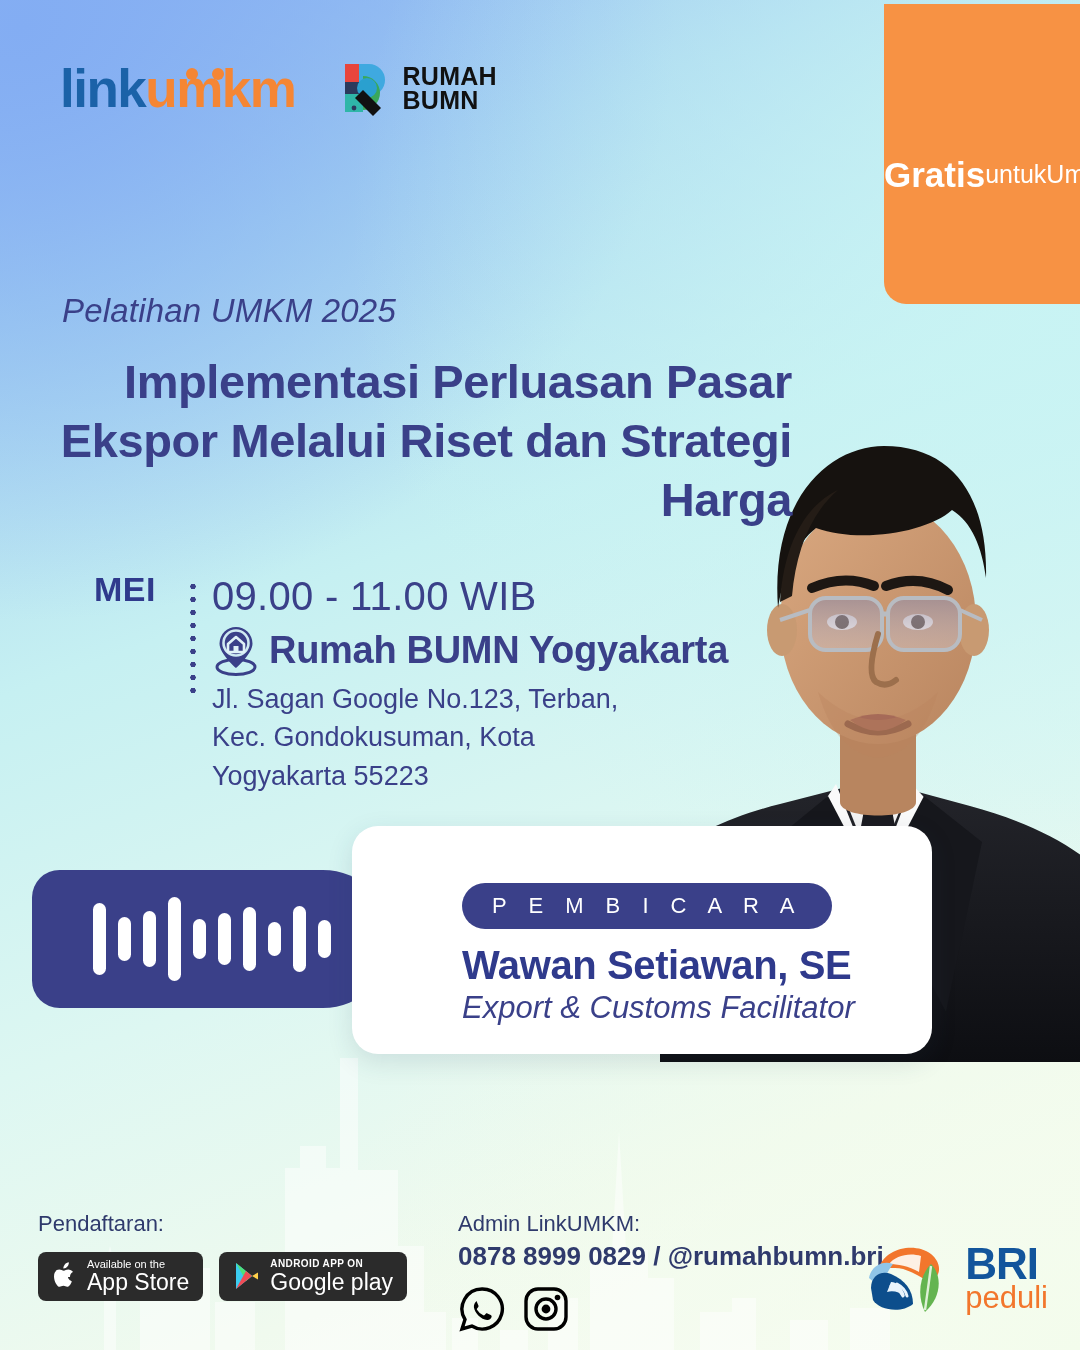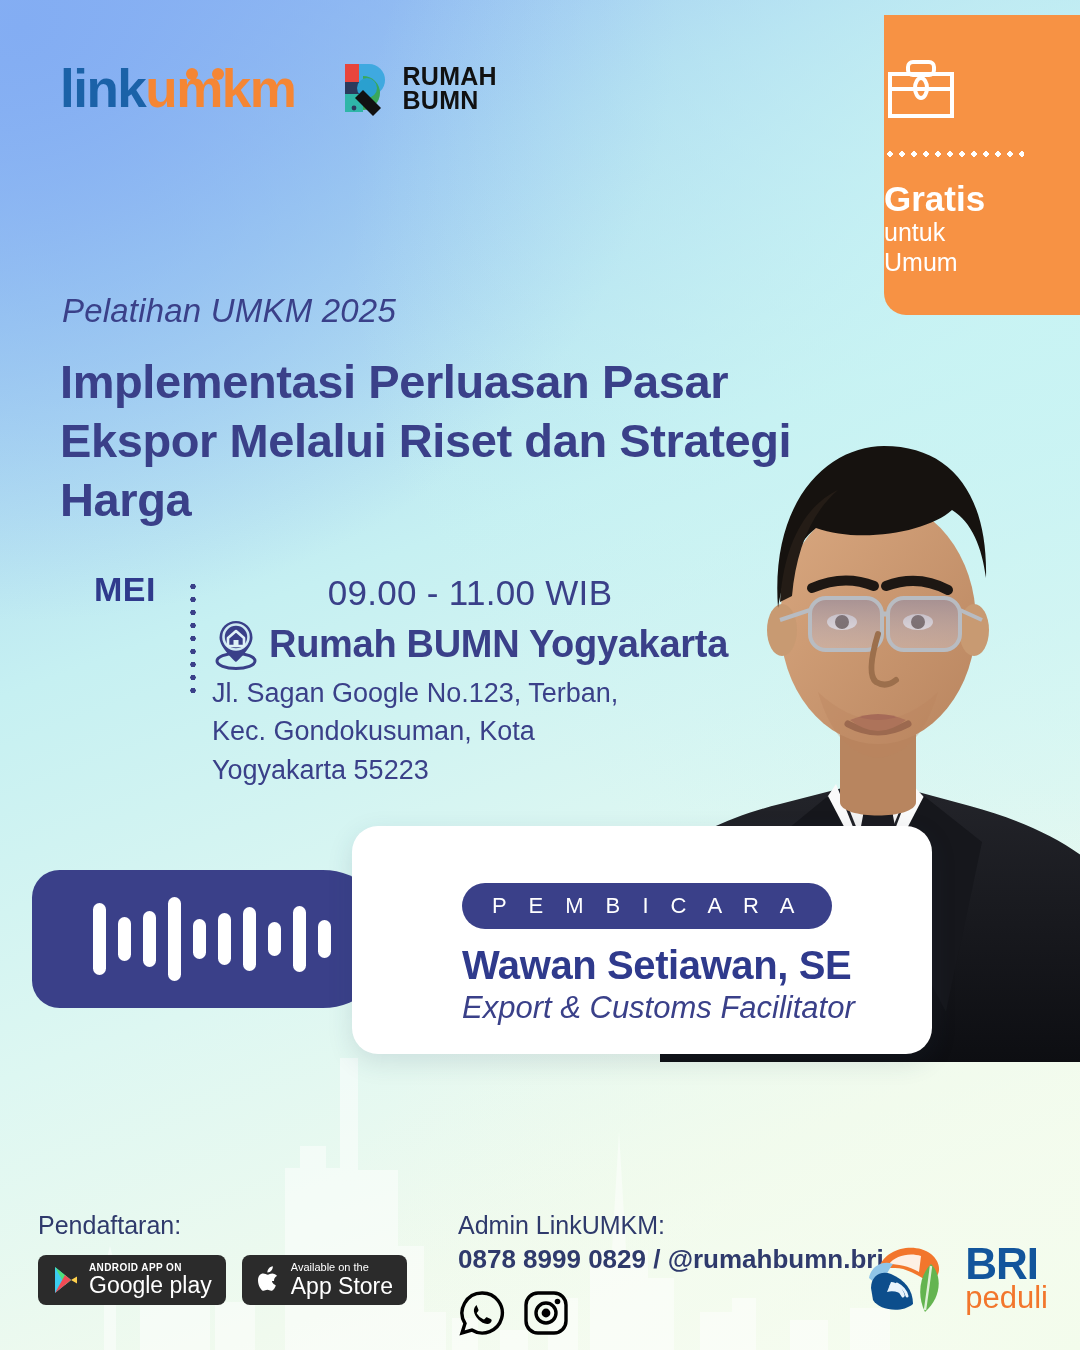--- a/index.html
+++ b/index.html
@@ -28,47 +28,47 @@
   .header { position:absolute; left:60px; top:58px; display:flex; align-items:center; gap:44px; }
   .linkumkm { font-size:53px; font-weight:700; letter-spacing:-1.5px; line-height:1; position:relative; }
   .linkumkm .lk { color:#1b62a8; }
   .linkumkm .uk { color:#f58634; }
   .dot { position:absolute; width:12px; height:12px; border-radius:50%; background:#f58634; }
   .rbumn { display:flex; align-items:center; gap:11px; }
   .rbumn-txt { font-size:25px; font-weight:800; line-height:.96; color:#111; letter-spacing:.3px; }
 
   
   .gratis {
-    position:absolute; right:0; top:15px; width:196px; height:300px;
+    position:absolute; right:0; top:4px; width:196px; height:300px;
     background:#f79244; border-radius:0 0 0 22px;
-    display:flex; flex-direction:column; align-items:flex-start;
+    display:flex; flex-direction:row; align-items:center;
     padding-top:42px; color:#fff;
   }
   .gratis .dots { width:140px; height:6px; margin:30px 0 22px;
     background-image:radial-gradient(circle, #fff 2.6px, transparent 2.8px);
     background-size:12px 6px; background-repeat:repeat-x; }
   .gratis .g1 { font-size:35px; font-weight:700; line-height:1.12; }
   .gratis .g2 { font-size:25px; font-weight:400; line-height:1.18; }
 
   
   .kicker { position:absolute; left:62px; top:292px; font-size:33px; font-style:italic;
             font-weight:400; color:#3a4089; letter-spacing:.2px; }
-  .title { position:absolute; left:60px; top:352px; width:740px; font-size:47px; font-weight:700;
-           line-height:1.26; color:#3a4089; letter-spacing:-.4px; }
+  .title { position:absolute; left:52px; top:352px; width:740px; font-size:47px; font-weight:700;
+           line-height:1.26; color:#3a4089; letter-spacing:-.4px;text-align:right; }
 
   
   .datebox { position:absolute; left:60px; top:572px; display:flex; align-items:flex-start; }
   .daynum { width:130px; text-align:center; color:#2f3a8c; }
   .daynum .d { font-size:68px; font-weight:700; line-height:.92; letter-spacing:-1px; }
   .daynum .m { font-size:34px; font-weight:700; line-height:1.05; letter-spacing:.5px; }
   .vdots { width:6px; height:118px; margin:8px 16px 0 0;
     background-image:radial-gradient(circle, #3a4089 2.6px, transparent 2.8px);
     background-size:6px 13px; background-repeat:repeat-y; }
   .venue { color:#3a4089; }
-  .venue .time { font-size:35px; font-weight:400; line-height:1.2; letter-spacing:.3px;text-align:center; }
+  .venue .time { font-size:40px; font-weight:400; line-height:1.2; letter-spacing:.3px; }
   .venue .place-row { display:flex; align-items:center; gap:9px; margin-top:4px; }
   .venue .place { font-size:38px; font-weight:700; letter-spacing:-.3px; }
   .venue .addr { font-size:27px; font-weight:400; line-height:1.42; margin-top:4px; }
 
   
   .wavepill {
     position:absolute; left:32px; top:870px; width:360px; height:138px;
     background:#3a4089; border-radius:28px 70px 70px 28px;
     display:flex; align-items:center; justify-content:center; gap:12px;
   }
@@ -82,21 +82,21 @@
   .pembicara {
     display:inline-block; background:#3a4089; color:#fff; border-radius:40px;
     padding:10px 30px; font-size:22px; font-weight:500; letter-spacing:8px;margin-top:31px;
   }
   .spk-name { margin-top:14px; font-size:40px; font-weight:700; color:#2f3a8c; letter-spacing:-.4px; }
   .spk-role { margin-top:2px; font-size:31px; font-style:italic; font-weight:400; color:#3a4089; }
 
   
   .foot-left { position:absolute; left:38px; top:1210px; color:#2f3a6c; }
   .foot-mid  { position:absolute; left:458px; top:1210px; color:#2f3a6c; }
-  .foot-lbl  { font-size:25px; font-weight:400; line-height:1.25; }
+  .foot-lbl  { font-size:22px; font-weight:400; line-height:1.25; }
   .foot-val  { font-size:26px; font-weight:700; line-height:1.3; margin-top:2px; }
   .badges { display:flex; gap:16px; margin-top:14px; }
   .socials { display:flex; gap:16px; margin-top:12px; }
   .bri { position:absolute; right:32px; top:1234px; display:flex; align-items:center; gap:12px; }
   .bri-txt { line-height:.92; }
   .bri-txt .b1 { font-size:44px; font-weight:700; color:#12559c; letter-spacing:-1px; }
   .bri-txt .b2 { font-size:31px; font-weight:400; color:#f2762c; letter-spacing:0; }
 </style>
 </head>
 <body>
@@ -275,39 +275,39 @@
   <div class="speakercard">
     <div class="pembicara">P E M B I C A R A</div>
     <div class="spk-name">Wawan Setiawan, SE</div>
     <div class="spk-role">Export &amp; Customs Facilitator</div>
   </div>
 
   <div class="foot-left">
     <div class="foot-lbl">Pendaftaran:</div>
     <div class="badges">
       <div style="background:#2b2b2b;border-radius:8px;padding:7px 14px;display:flex;align-items:center;gap:9px;">
+        <svg width="26" height="32" viewBox="0 0 26 32">
+          <path d="M18 17c0-4 3-5 3-5s-1.6-2.4-4.6-2.4c-2.2 0-3.3 1.2-4.6 1.2S9 9.6 7.2 9.6C4.4 9.6 2 12 2 16.4c0 4.8 3.2 10.4 5.6 10.4 1.4 0 2-1 3.8-1s2.2 1 3.8 1c2.2 0 4.4-4 4.6-5.6 0 0-3.8-1.4-3.8-4.2z" fill="#fff"></path>
+          <path d="M15.4 6.6c1-1.2 1.6-2.8 1.4-4.4-1.4.1-3 1-4 2.2-.9 1.1-1.6 2.7-1.4 4.2 1.6.1 3.1-.8 4-2z" fill="#fff"></path>
+        </svg>
+        <div style="color:#fff;line-height:1.05;">
+          <div style="font-size:11px;">Available on the</div>
+          <div style="font-size:23px;font-weight:400;">App Store</div>
+        </div>
+      </div>
+      <div style="background:#2b2b2b;border-radius:8px;padding:7px 14px;display:flex;align-items:center;gap:9px;">
         <svg width="28" height="32" viewBox="0 0 28 32">
           <path d="M3 3 L19 16 L3 29 Z" fill="#3bccf0"></path>
           <path d="M3 3 L19 16 L13 21 Z" fill="#4ee07a"></path>
           <path d="M3 29 L19 16 L13 11 Z" fill="#f04b55"></path>
           <path d="M19 16 L25 12.5 L25 19.5 Z" fill="#ffd04b"></path>
         </svg>
         <div style="color:#fff;line-height:1.05;">
           <div style="font-size:10px;font-weight:700;letter-spacing:.4px;">ANDROID APP ON</div>
           <div style="font-size:23px;font-weight:400;">Google play</div>
-        </div>
-      </div>
-      <div style="background:#2b2b2b;border-radius:8px;padding:7px 14px;display:flex;align-items:center;gap:9px;">
-        <svg width="26" height="32" viewBox="0 0 26 32">
-          <path d="M18 17c0-4 3-5 3-5s-1.6-2.4-4.6-2.4c-2.2 0-3.3 1.2-4.6 1.2S9 9.6 7.2 9.6C4.4 9.6 2 12 2 16.4c0 4.8 3.2 10.4 5.6 10.4 1.4 0 2-1 3.8-1s2.2 1 3.8 1c2.2 0 4.4-4 4.6-5.6 0 0-3.8-1.4-3.8-4.2z" fill="#fff"></path>
-          <path d="M15.4 6.6c1-1.2 1.6-2.8 1.4-4.4-1.4.1-3 1-4 2.2-.9 1.1-1.6 2.7-1.4 4.2 1.6.1 3.1-.8 4-2z" fill="#fff"></path>
-        </svg>
-        <div style="color:#fff;line-height:1.05;">
-          <div style="font-size:11px;">Available on the</div>
-          <div style="font-size:23px;font-weight:400;">App Store</div>
         </div>
       </div>
     </div>
   </div>
 
   <div class="foot-mid">
     <div class="foot-lbl">Admin LinkUMKM:</div>
     <div class="foot-val">0878 8999 0829 / @rumahbumn.bri</div>
     <div class="socials">
       <svg width="48" height="48" viewBox="0 0 48 48">

